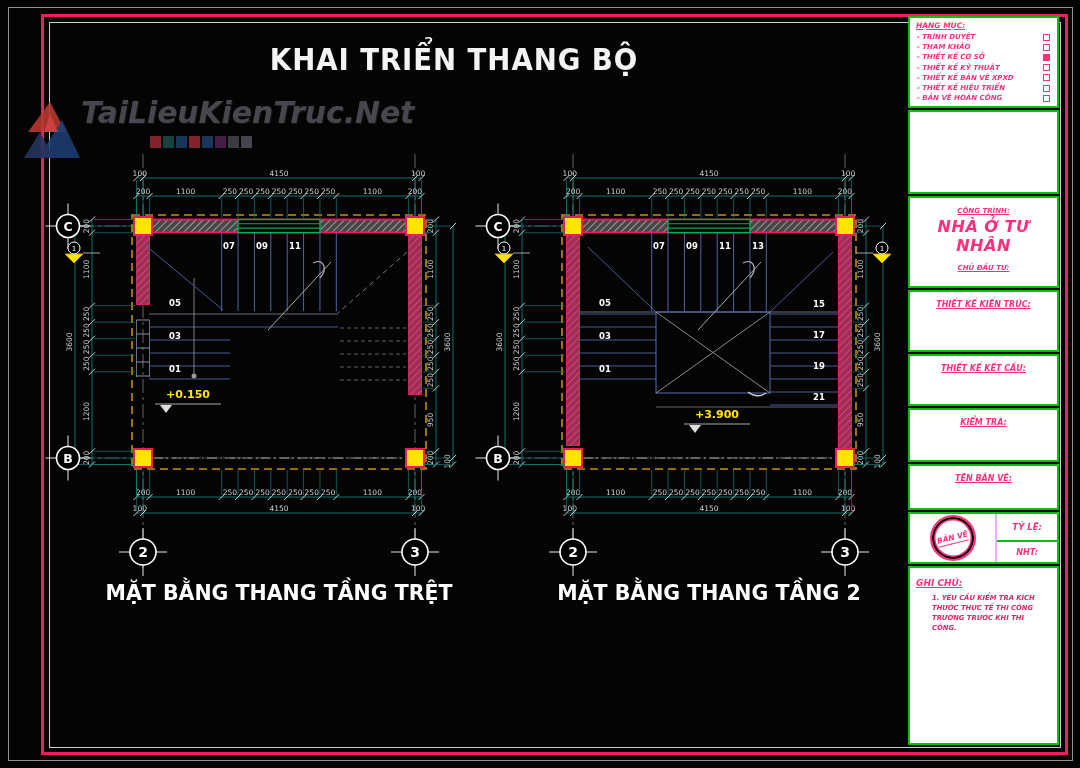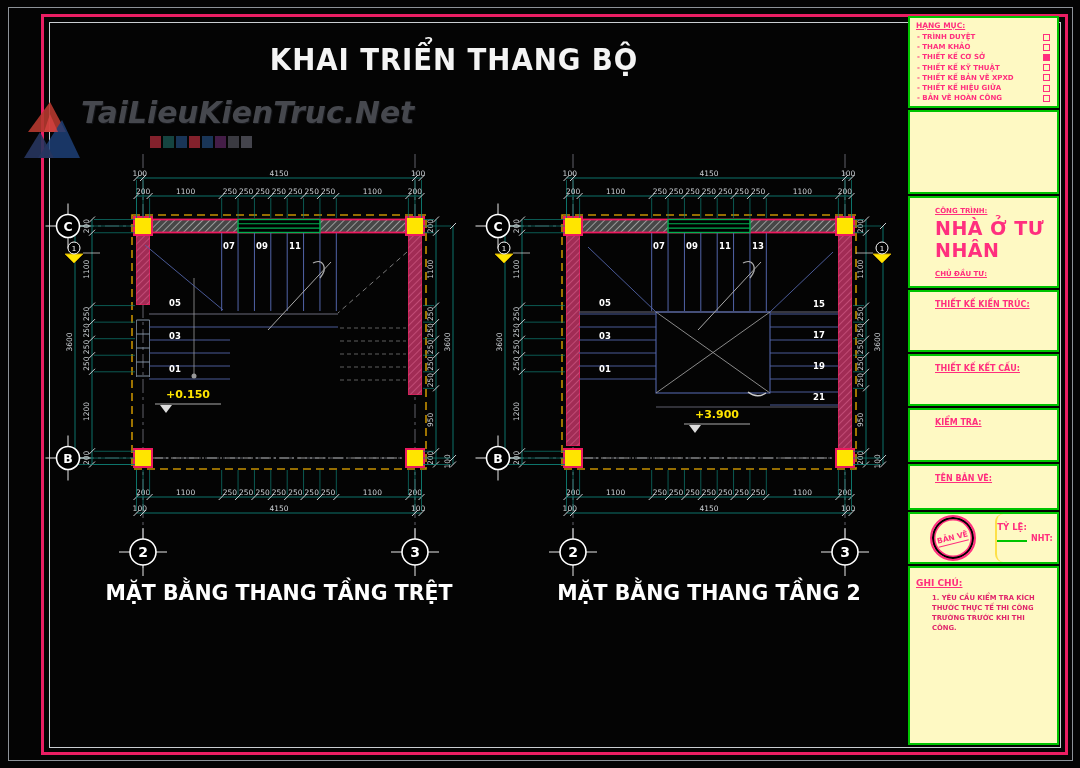--- a/index.html
+++ b/index.html
@@ -15,37 +15,37 @@
   
   .wm{position:absolute;left:22px;top:92px;width:260px;height:70px;pointer-events:none;}
   .wm-text{position:absolute;left:52px;top:2px;font-size:31px;font-weight:bold;font-style:italic;
     color:#4a4c52;letter-spacing:0px;text-shadow:1px 1px 1px #17181c;opacity:.95;transform:scaleX(.96);}
   .wm-squares{position:absolute;left:128px;top:44px;display:flex;gap:2px;}
   .wm-squares div{width:11px;height:12px;opacity:.92;}
   
   .plan-svg{position:absolute;top:148px;width:430px;height:470px;overflow:visible;}
   
   .tb{position:absolute;left:908px;top:16px;width:151px;height:729px;display:flex;flex-direction:column;gap:2px;}
-  .tb-box{border:2px solid #00c400;background:#fef9c3;box-sizing:border-box;color:#ff2f7e;overflow:hidden;}
+  .tb-box{border:2px solid #00c400;background:#ffffff;box-sizing:border-box;color:#ff2f7e;overflow:hidden;font-style:italic;}
   .und{text-decoration:underline;}
   .ck-head{font-size:7.5px;font-weight:bold;margin:3px 6px 2px 6px;}
   .ck-row{display:flex;justify-content:space-between;align-items:center;margin:0 7px;height:10.2px;font-size:7px;font-weight:bold;}
   .ck-box{width:7px;height:7px;border:1.5px solid #ff2f7e;box-sizing:border-box;}
   .ck-box.on{background:#ff2f7e;}
-  .tb-center{padding-left:25px;}
+  .tb-center{text-align:center;}
   .lbl-sm{font-size:7px;font-weight:bold;display:inline-block;margin-top:3px;}
-  .proj-name{font-size:19px;font-weight:bold;letter-spacing:.5px;margin:2px 0 1px 0;}
+  .proj-name{font-size:16px;font-weight:bold;letter-spacing:.5px;margin:2px 0 1px 0;}
   .sect-lbl{font-size:8px;font-weight:bold;display:inline-block;margin-top:3px;}
   .stamp-row{display:flex;height:100%;}
   .stamp-left{width:58%;display:flex;align-items:center;justify-content:center;}
   .stamp-circle{width:42px;height:42px;border-radius:50%;border:2.5px solid #ff2f7e;
     box-shadow:inset 0 0 0 2px #000, inset 0 0 0 3.5px #ff2f7e;
     display:flex;align-items:center;justify-content:center;}
   .stamp-text{font-size:7.5px;font-weight:bold;transform:rotate(-14deg);border-bottom:1px solid #ff2f7e;padding-bottom:1px;}
-  .stamp-right{flex:1;border-left:2px solid #fde047;display:flex;flex-direction:row;border-radius:8px;}
+  .stamp-right{flex:1;border-left:2px solid #f0abfc;display:flex;flex-direction:column;}
   .scale-cell{height:26px;border-bottom:2px solid #00c400;display:flex;align-items:center;justify-content:center;font-size:8.5px;font-weight:bold;}
   .nht-cell{flex:1;display:flex;align-items:center;justify-content:center;font-size:8px;font-weight:bold;}
   .notes{padding:3px 6px;}
   .notes-head{font-size:9px;font-weight:bold;}
   .notes p{font-size:6.8px;line-height:1.45;margin:4px 16px;color:#e0256b;font-weight:bold;}
 </style>
 </head>
 <body>
 
 <div class="sheet">
@@ -621,21 +621,21 @@
           </div>
           <div class="ck-row">
             <span>- THIẾT KẾ KỸ  THUẬT</span>
             <div class="ck-box"></div>
           </div>
           <div class="ck-row">
             <span>- THIẾT KẾ BẢN VẼ XPXD</span>
             <div class="ck-box"></div>
           </div>
           <div class="ck-row">
-            <span>- THIẾT KẾ HIỆU GIỮA</span>
+            <span>- THIẾT KẾ HIỆU TRIỂN</span>
             <div class="ck-box"></div>
           </div>
           <div class="ck-row">
             <span>- BẢN VẼ HOÀN CÔNG</span>
             <div class="ck-box"></div>
           </div>
         </div>
     </div>
     <div class="tb-box" style="height:84px"></div>
     <div class="tb-box tb-center" style="height:92px">

